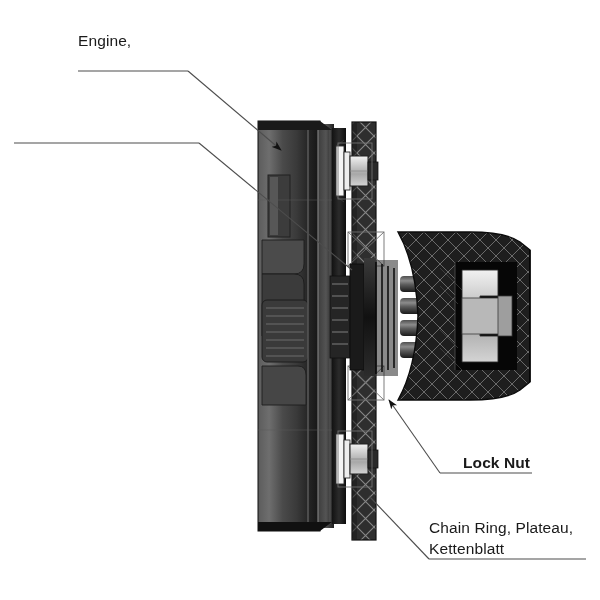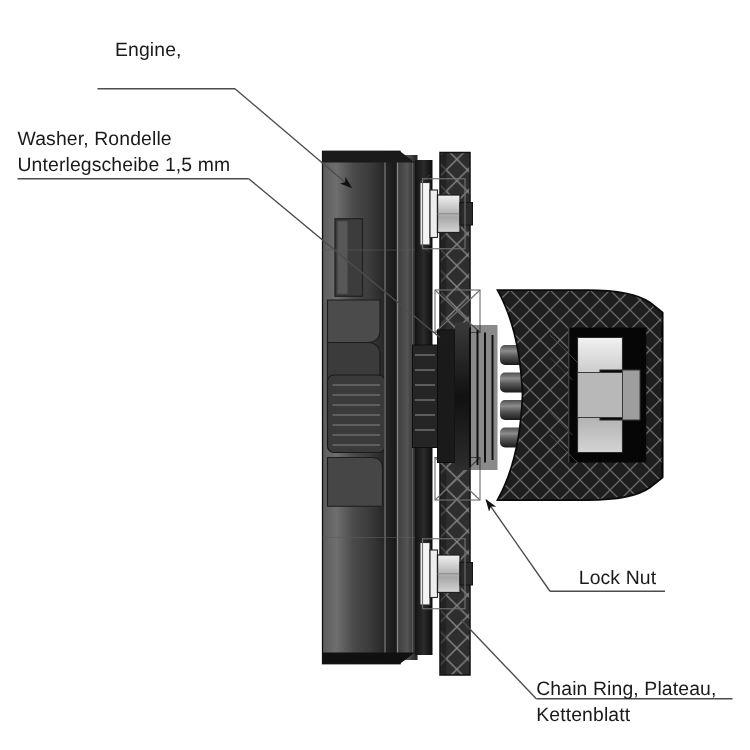--- a/index.html
+++ b/index.html
@@ -28,24 +28,24 @@
   }
   .callout-text {
     position: absolute;
     color: #1a1a1a;
     font-family: "Liberation Sans", sans-serif;
     font-size: 15.5px;
     line-height: 21px;
     white-space: pre;
     letter-spacing: 0.1px;
   }
-  #label-engine      { left: 92px;  top: 30px; }
+  #label-engine      { left: 78px;  top: 30px; }
   #label-washer      { left: 14px;  top: 101px; }
-  #label-locknut     { left: 463px; top: 452px; }
-  #label-chainring   { left: 429px; top: 517px; margin-top: 24px; }
+  #label-locknut     { left: 463px; top: 452px; font-weight: bold; }
+  #label-chainring   { left: 429px; top: 517px; }
 </style>
 </head>
 <body>
 
 <div id="stage">
 
   <svg id="diagram-svg" viewBox="0 0 600 600">
     <defs>
 
       <pattern id="xhatch" width="17" height="17" patternUnits="userSpaceOnUse">
@@ -242,19 +242,18 @@
       <line x1="440" y1="473" x2="532" y2="473"></line>
       <line x1="440" y1="473" x2="389" y2="400" marker-end="url(#arrowHead)"></line>
 
       <line x1="429" y1="559" x2="586" y2="559"></line>
       <line x1="429" y1="559" x2="369" y2="496"></line>
     </g>
   </svg>
 
   <div class="callout-text" id="label-engine"><span>Engine,</span><br></div>
 
-  <div class="callout-text" id="label-washer"><span>Washer, Rondelle</span><br><span>Unterlegscheibe 1,5 mm</span></div>
 
   <div class="callout-text" id="label-locknut"><span>Lock Nut</span></div>
 
   <div class="callout-text" id="label-chainring"><span>Chain Ring, Plateau,</span><br><span>Kettenblatt</span></div>
 
 </div>
 
 </body></html>

